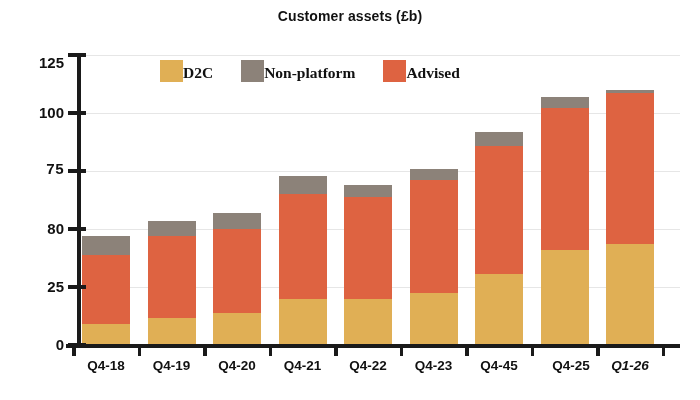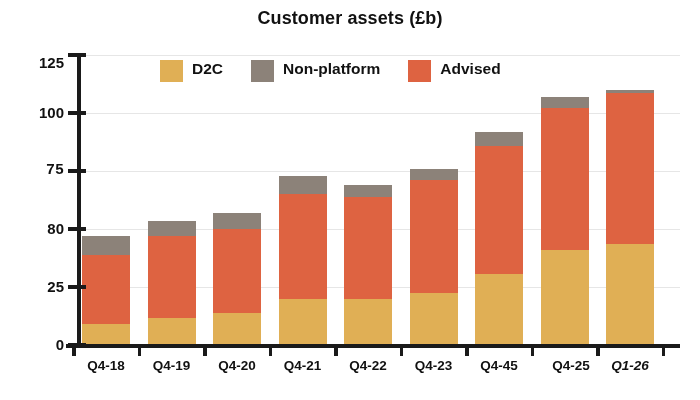--- a/index.html
+++ b/index.html
@@ -18,38 +18,38 @@
     width: 700px;
     height: 400px;
   }
   
   .chart-title {
     position: absolute;
     top: 8px;
     left: 0;
     width: 700px;
     text-align: center;
-    font-size: 18px;
+    font-size: 14px;
     font-weight: bold;
     color: #111111;
     letter-spacing: 0.1px;
   }
   
   .legend {
     position: absolute;
     top: 60px;
     left: 160px;
     display: flex;
     align-items: center;
     gap: 28px;
   }
   .legend-item {
     display: flex;
-    align-items: flex-start;
-    gap: 9px;
+    align-items: flex-end;
+    font-family: Liberation Serif, serif;
   }
   .legend-swatch {
     width: 23px;
     height: 22px;
     display: block;
   }
   .legend-label {
     font-size: 15.5px;
     font-weight: bold;
     color: #111111;

